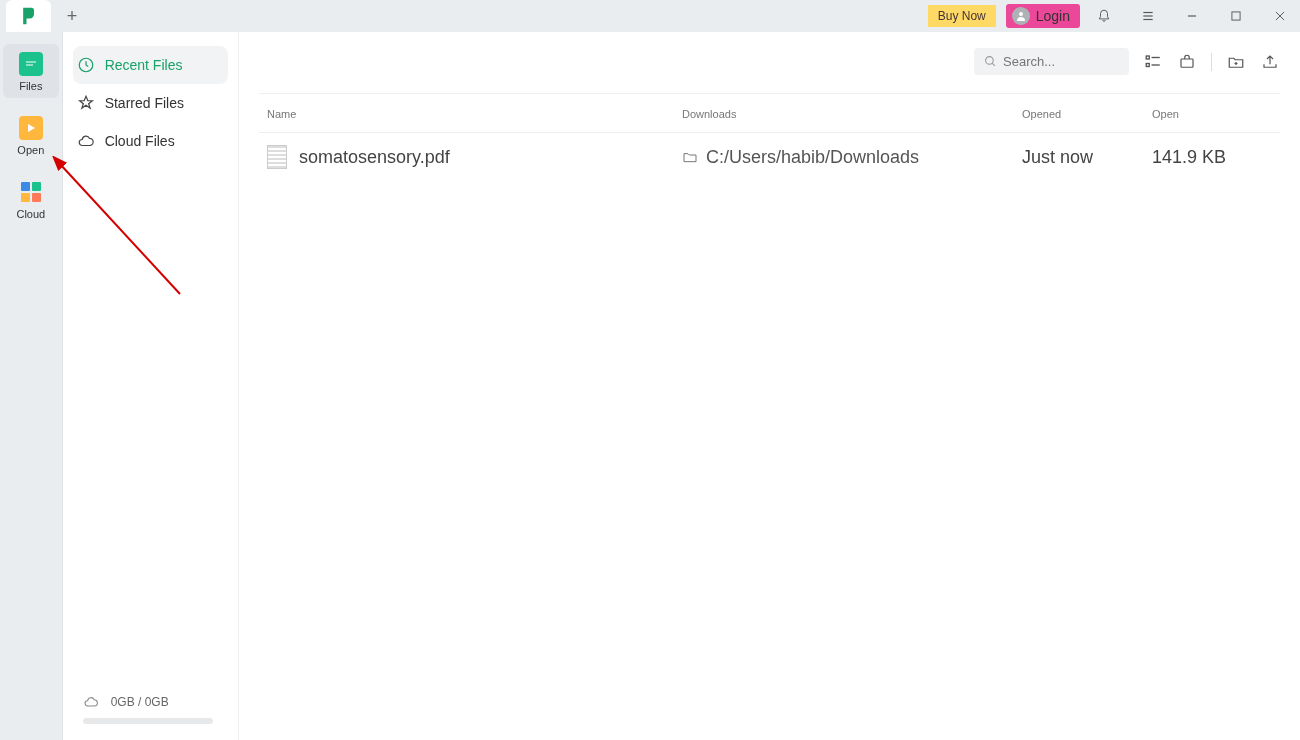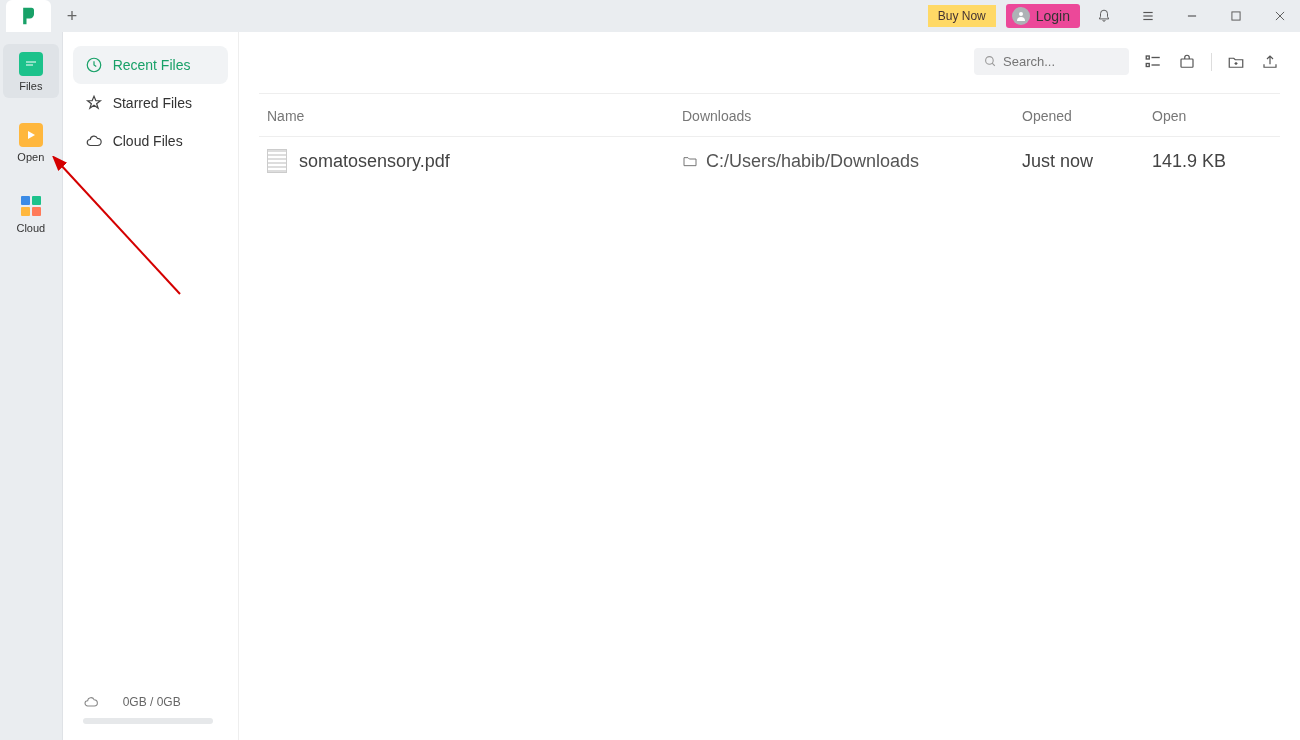--- a/index.html
+++ b/index.html
@@ -16,44 +16,44 @@
     .login-group { display: flex; align-items: center; gap: 6px; background: #ec4899; padding: 3px 10px 3px 6px; border-radius: 3px; cursor: pointer; }
     .avatar-icon { width: 18px; height: 18px; background: #aeb2b6; border-radius: 50%; display:flex; align-items:center; justify-content:center; }
     .login-text { font-size: 14px; color: #333; }
     .titlebar-icon { width: 40px; height: 32px; display: flex; align-items: center; justify-content: center; color: #555; cursor: pointer; }
     .titlebar-icon svg { width: 14px; height: 14px; }
     
     
     .main { display: flex; height: calc(100% - 32px); }
     
     
-    .nav-left { width: 70px; background: #eaedf0; display: flex; flex-direction: column; align-items: center; padding-top: 12px; border-right: 1px solid #dfe2e6; gap: 17px; }
+    .nav-left { width: 70px; background: #eaedf0; display: flex; flex-direction: column; align-items: center; padding-top: 12px; border-right: 1px solid #dfe2e6; gap: 10px; }
     .nav-item { width: 56px; display: flex; flex-direction: column; align-items: center; gap: 4px; padding: 8px 0 6px; border-radius: 6px; cursor: pointer; }
     .nav-item.active { background: #dfe3e7; }
     .nav-icon { width: 24px; height: 24px; border-radius: 4px; display:flex; align-items:center; justify-content:center; }
     .nav-label { font-size: 11px; color: #333; }
     
     
     .sidebar { width: 195px; background: #fff; border-right: 1px solid #eee; display: flex; flex-direction: column; padding: 14px 10px 10px; }
-    .side-item { display: flex; align-items: center; gap: 10px; padding: 10px 12px; border-radius: 8px; font-size: 14px; color: #333; cursor: pointer; }
+    .side-item { display: flex; align-items: center; gap: 10px; padding: 10px 4px; border-radius: 8px; font-size: 14px; color: #333; cursor: pointer; }
     .side-item.active { background: #f1f3f5; color: #18a168; font-weight: 500; }
     .side-item.active svg { stroke: #18a168; }
     .side-item svg { width: 18px; height: 18px; stroke: #444; stroke-width: 1.6; fill: none; }
-    .storage-row { margin-top: auto; display: flex; align-items: center; gap: 24px; padding: 8px 10px; color: #666; font-size: 12px; }
+    .storage-row { margin-top: auto; display: flex; align-items: center; gap: 12px; padding: 8px 10px; color: #666; font-size: 12px; }
     .storage-bar { height: 6px; background: #e6e8ea; margin: 0 10px 6px; border-radius: 3px; width: 130px; }
     
     
     .content { flex: 1; padding: 16px 20px 0 20px; position: relative; }
     .toolbar { display: flex; align-items: center; gap: 14px; justify-content: flex-end; padding-bottom: 6px; }
     .search-box { display: flex; align-items: center; background: #f1f2f4; border-radius: 4px; padding: 6px 10px; width: 155px; color: #888; }
     .search-box input { border:none; background:transparent; outline:none; font-size:13px; margin-left:6px; width: 110px; color:#555; }
     .tb-icon { width: 20px; height: 20px; display:flex; align-items:center; justify-content:center; color:#555; cursor:pointer; }
     .tb-sep { width:1px; height:18px; background:#ddd; }
     
-    .tbl-header { display: flex; padding: 14px 8px 12px; border-top: 1px solid #eee; border-bottom: 1px solid #eee; color: #777; font-size: 14px; margin-top: 12px; }
+    .tbl-header { display: flex; padding: 14px 8px 12px; border-top: 1px solid #eee; border-bottom: 1px solid #eee; color: #777; font-size: 11px; margin-top: 12px; }
     .col-name { width: 415px; }
     .col-loc { width: 340px; }
     .col-opened { width: 130px; }
     .col-size { width: 120px; }
     
     .file-row { display: flex; align-items: center; padding: 12px 8px; font-size: 18px; color: #444; cursor:pointer; }
     .file-thumb { width: 20px; height: 24px; border: 1px solid #ccc; margin-right: 12px; background: repeating-linear-gradient(#ddd, #ddd 2px, #fff 2px, #fff 4px); }
     .loc-cell { display:flex; align-items:center; gap:8px; color:#555; }
     
     

